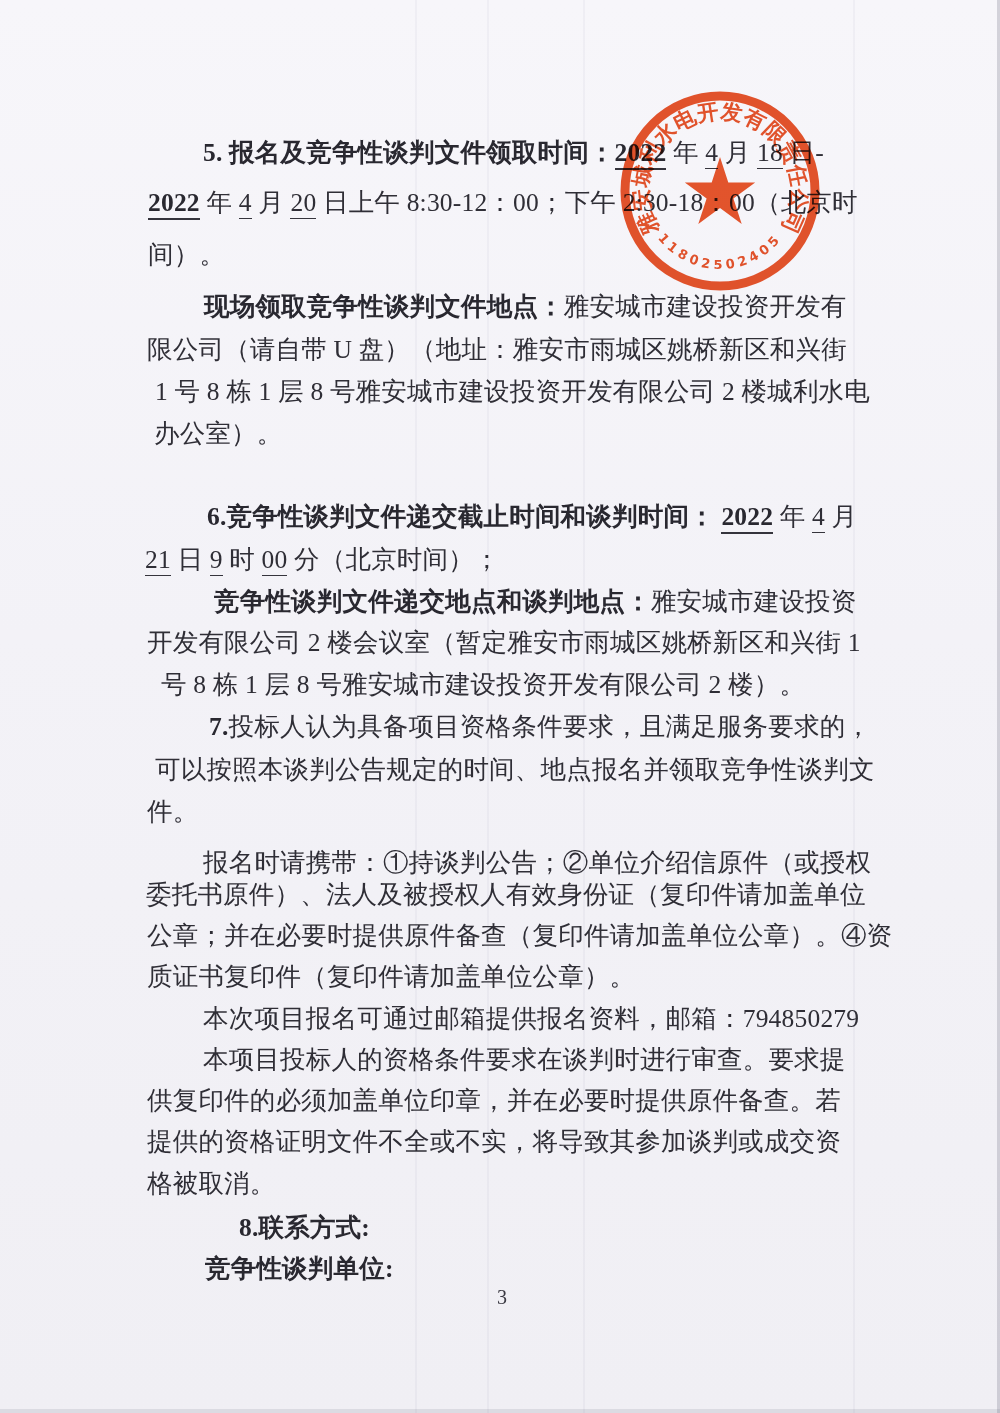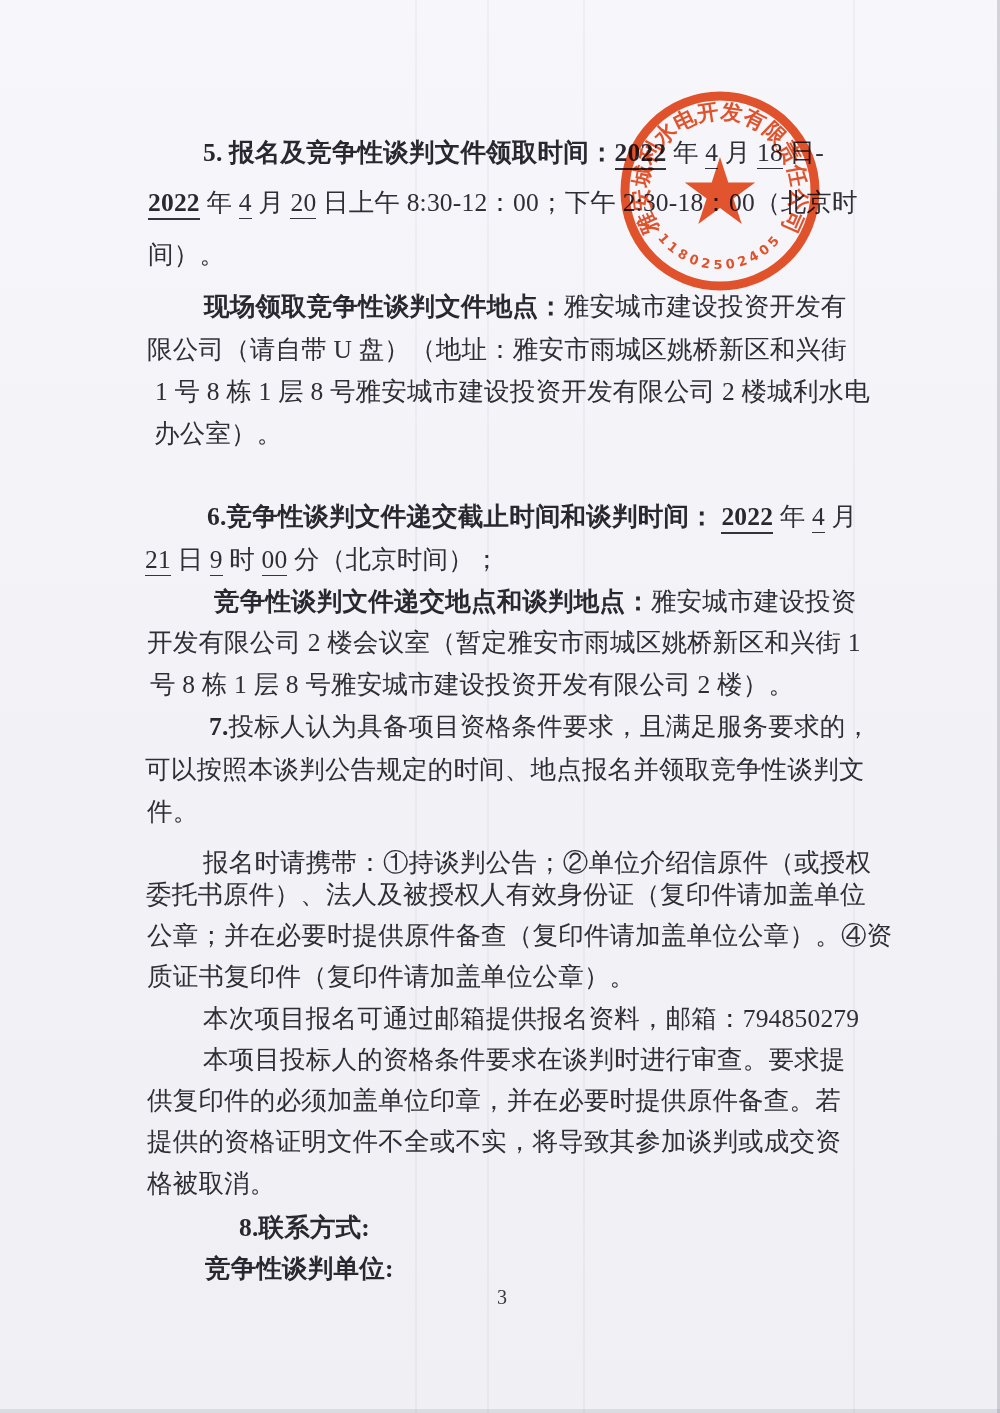--- a/index.html
+++ b/index.html
@@ -65,23 +65,23 @@
       <div class="line" style="top: 188px; left: 148px;"><span class="b u ub">2022</span><span> 年 </span><span class="u">4</span><span> 月 </span><span class="u">20</span><span> 日上午 8:30-12：00；下午 2:30-18：00（北京时</span></div>
       <div class="line" style="top: 240px; left: 148px;"><span>间）。</span></div>
       <div class="line" style="top: 292px; left: 204px;"><span class="b">现场领取竞争性谈判文件地点：</span><span>雅安城市建设投资开发有</span></div>
       <div class="line" style="top: 335px; left: 147px;"><span>限公司（请自带 U 盘）（地址：雅安市雨城区姚桥新区和兴街</span></div>
       <div class="line" style="top: 377px; left: 147px; margin-left: 8px;"><span>1 号 8 栋 1 层 8 号雅安城市建设投资开发有限公司 2 楼城利水电</span></div>
       <div class="line" style="top: 419px; left: 130px; margin-left: 24px;"><span>办公室）。</span></div>
       <div class="line" style="top: 502px; left: 207px;"><span class="b">6.竞争性谈判文件递交截止时间和谈判时间：</span><span> </span><span class="b u ub">2022</span><span> 年 </span><span class="u">4</span><span> 月</span></div>
       <div class="line" style="top: 545px; left: 145px;"><span class="u">21</span><span> 日 </span><span class="u">9</span><span> 时 </span><span class="u">00</span><span> 分（北京时间）；</span></div>
       <div class="line" style="top: 587px; left: 214px;"><span class="b">竞争性谈判文件递交地点和谈判地点：</span><span>雅安城市建设投资</span></div>
       <div class="line" style="top: 628px; left: 147px; text-align: right;"><span>开发有限公司 2 楼会议室（暂定雅安市雨城区姚桥新区和兴街 1</span></div>
-      <div class="line" style="top: 670px; left: 150px;"><span>号 8 栋 1 层 8 号雅安城市建设投资开发有限公司 2 楼）。</span></div>
+      <div class="line" style="top: 670px; left: 161px;"><span>号 8 栋 1 层 8 号雅安城市建设投资开发有限公司 2 楼）。</span></div>
       <div class="line" style="top: 712px; left: 209px;"><span class="b">7.</span><span>投标人认为具备项目资格条件要求，且满足服务要求的，</span></div>
-      <div class="line" style="top: 755px; left: 145px;"><span>可以按照本谈判公告规定的时间、地点报名并领取竞争性谈判文</span></div>
+      <div class="line" style="top: 755px; left: 155px;"><span>可以按照本谈判公告规定的时间、地点报名并领取竞争性谈判文</span></div>
       <div class="line" style="top: 797px; left: 147px;"><span>件。</span></div>
       <div class="line" style="top: 848px; left: 203px; text-align: right;"><span>报名时请携带：①持谈判公告；②单位介绍信原件（或授权</span></div>
       <div class="line" style="top: 880px; left: 146px;"><span>委托书原件）、法人及被授权人有效身份证（复印件请加盖单位</span></div>
       <div class="line" style="top: 921px; left: 147px;"><span>公章；并在必要时提供原件备查（复印件请加盖单位公章）。④资</span></div>
       <div class="line" style="top: 962px; left: 147px;"><span>质证书复印件（复印件请加盖单位公章）。</span></div>
       <div class="line" style="top: 1004px; left: 203px;"><span>本次项目报名可通过邮箱提供报名资料，邮箱：794850279</span></div>
       <div class="line" style="top: 1045px; left: 203px;"><span>本项目投标人的资格条件要求在谈判时进行审查。要求提</span></div>
       <div class="line" style="top: 1086px; left: 147px;"><span>供复印件的必须加盖单位印章，并在必要时提供原件备查。若</span></div>
       <div class="line" style="top: 1127px; left: 147px;"><span>提供的资格证明文件不全或不实，将导致其参加谈判或成交资</span></div>
       <div class="line" style="top: 1169px; left: 147px;"><span>格被取消。</span></div>

